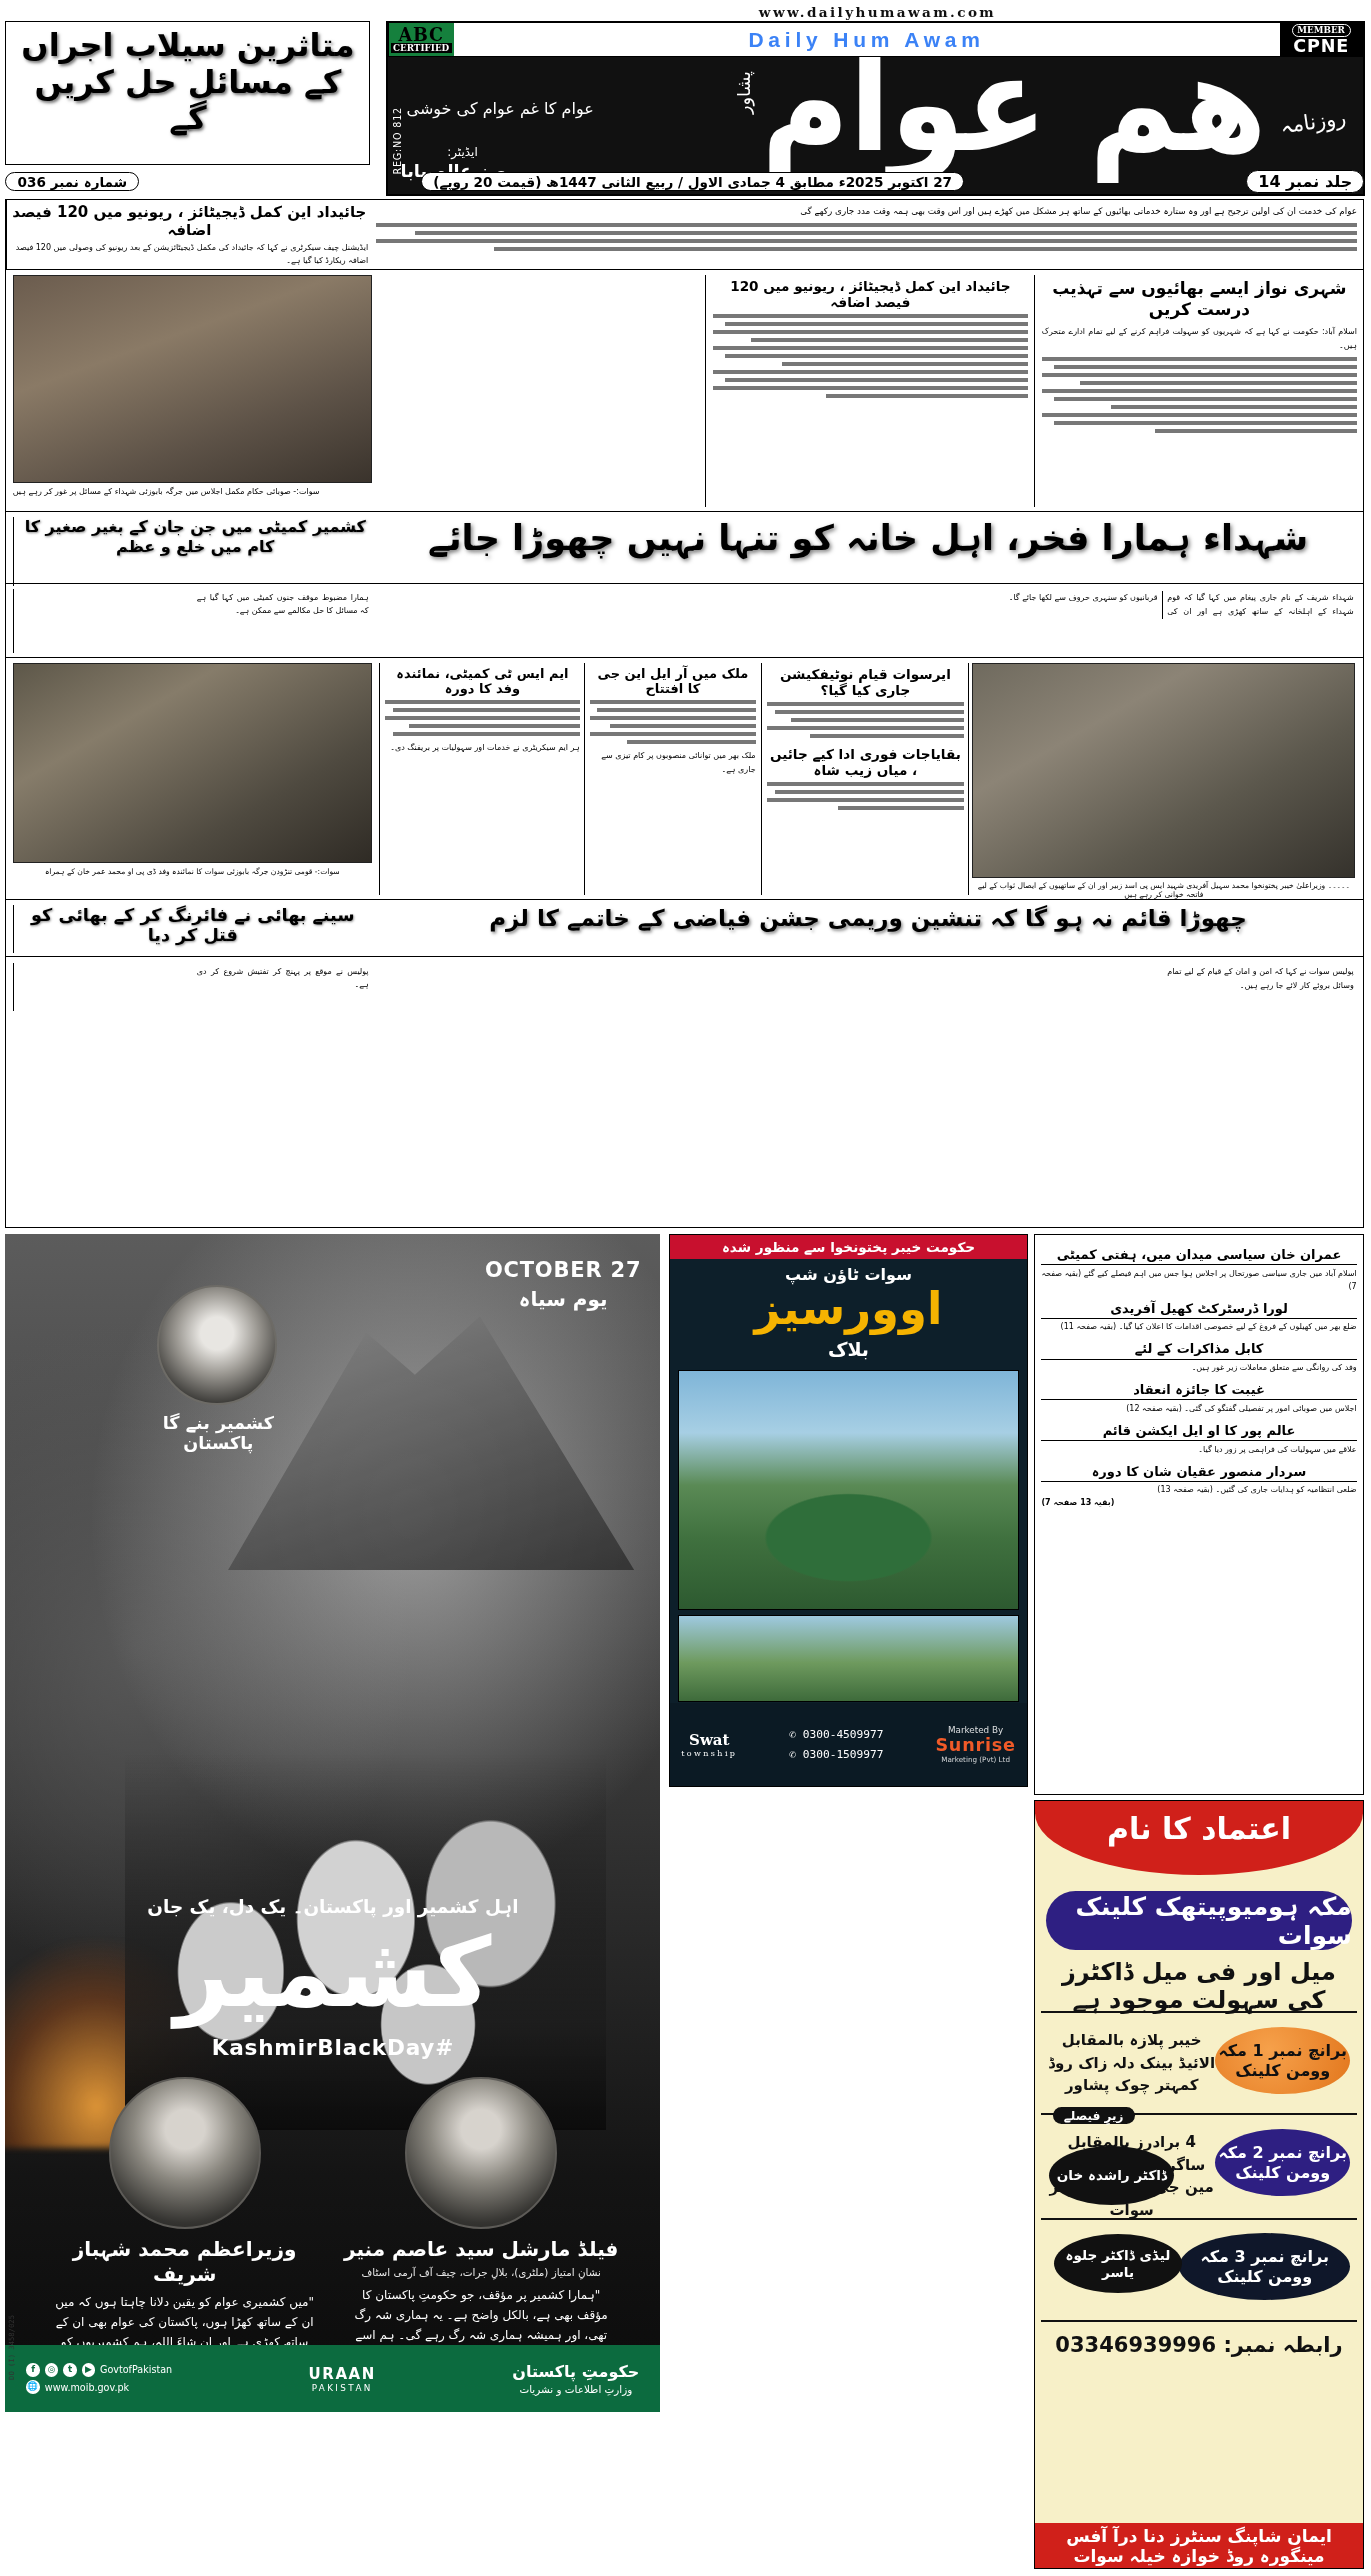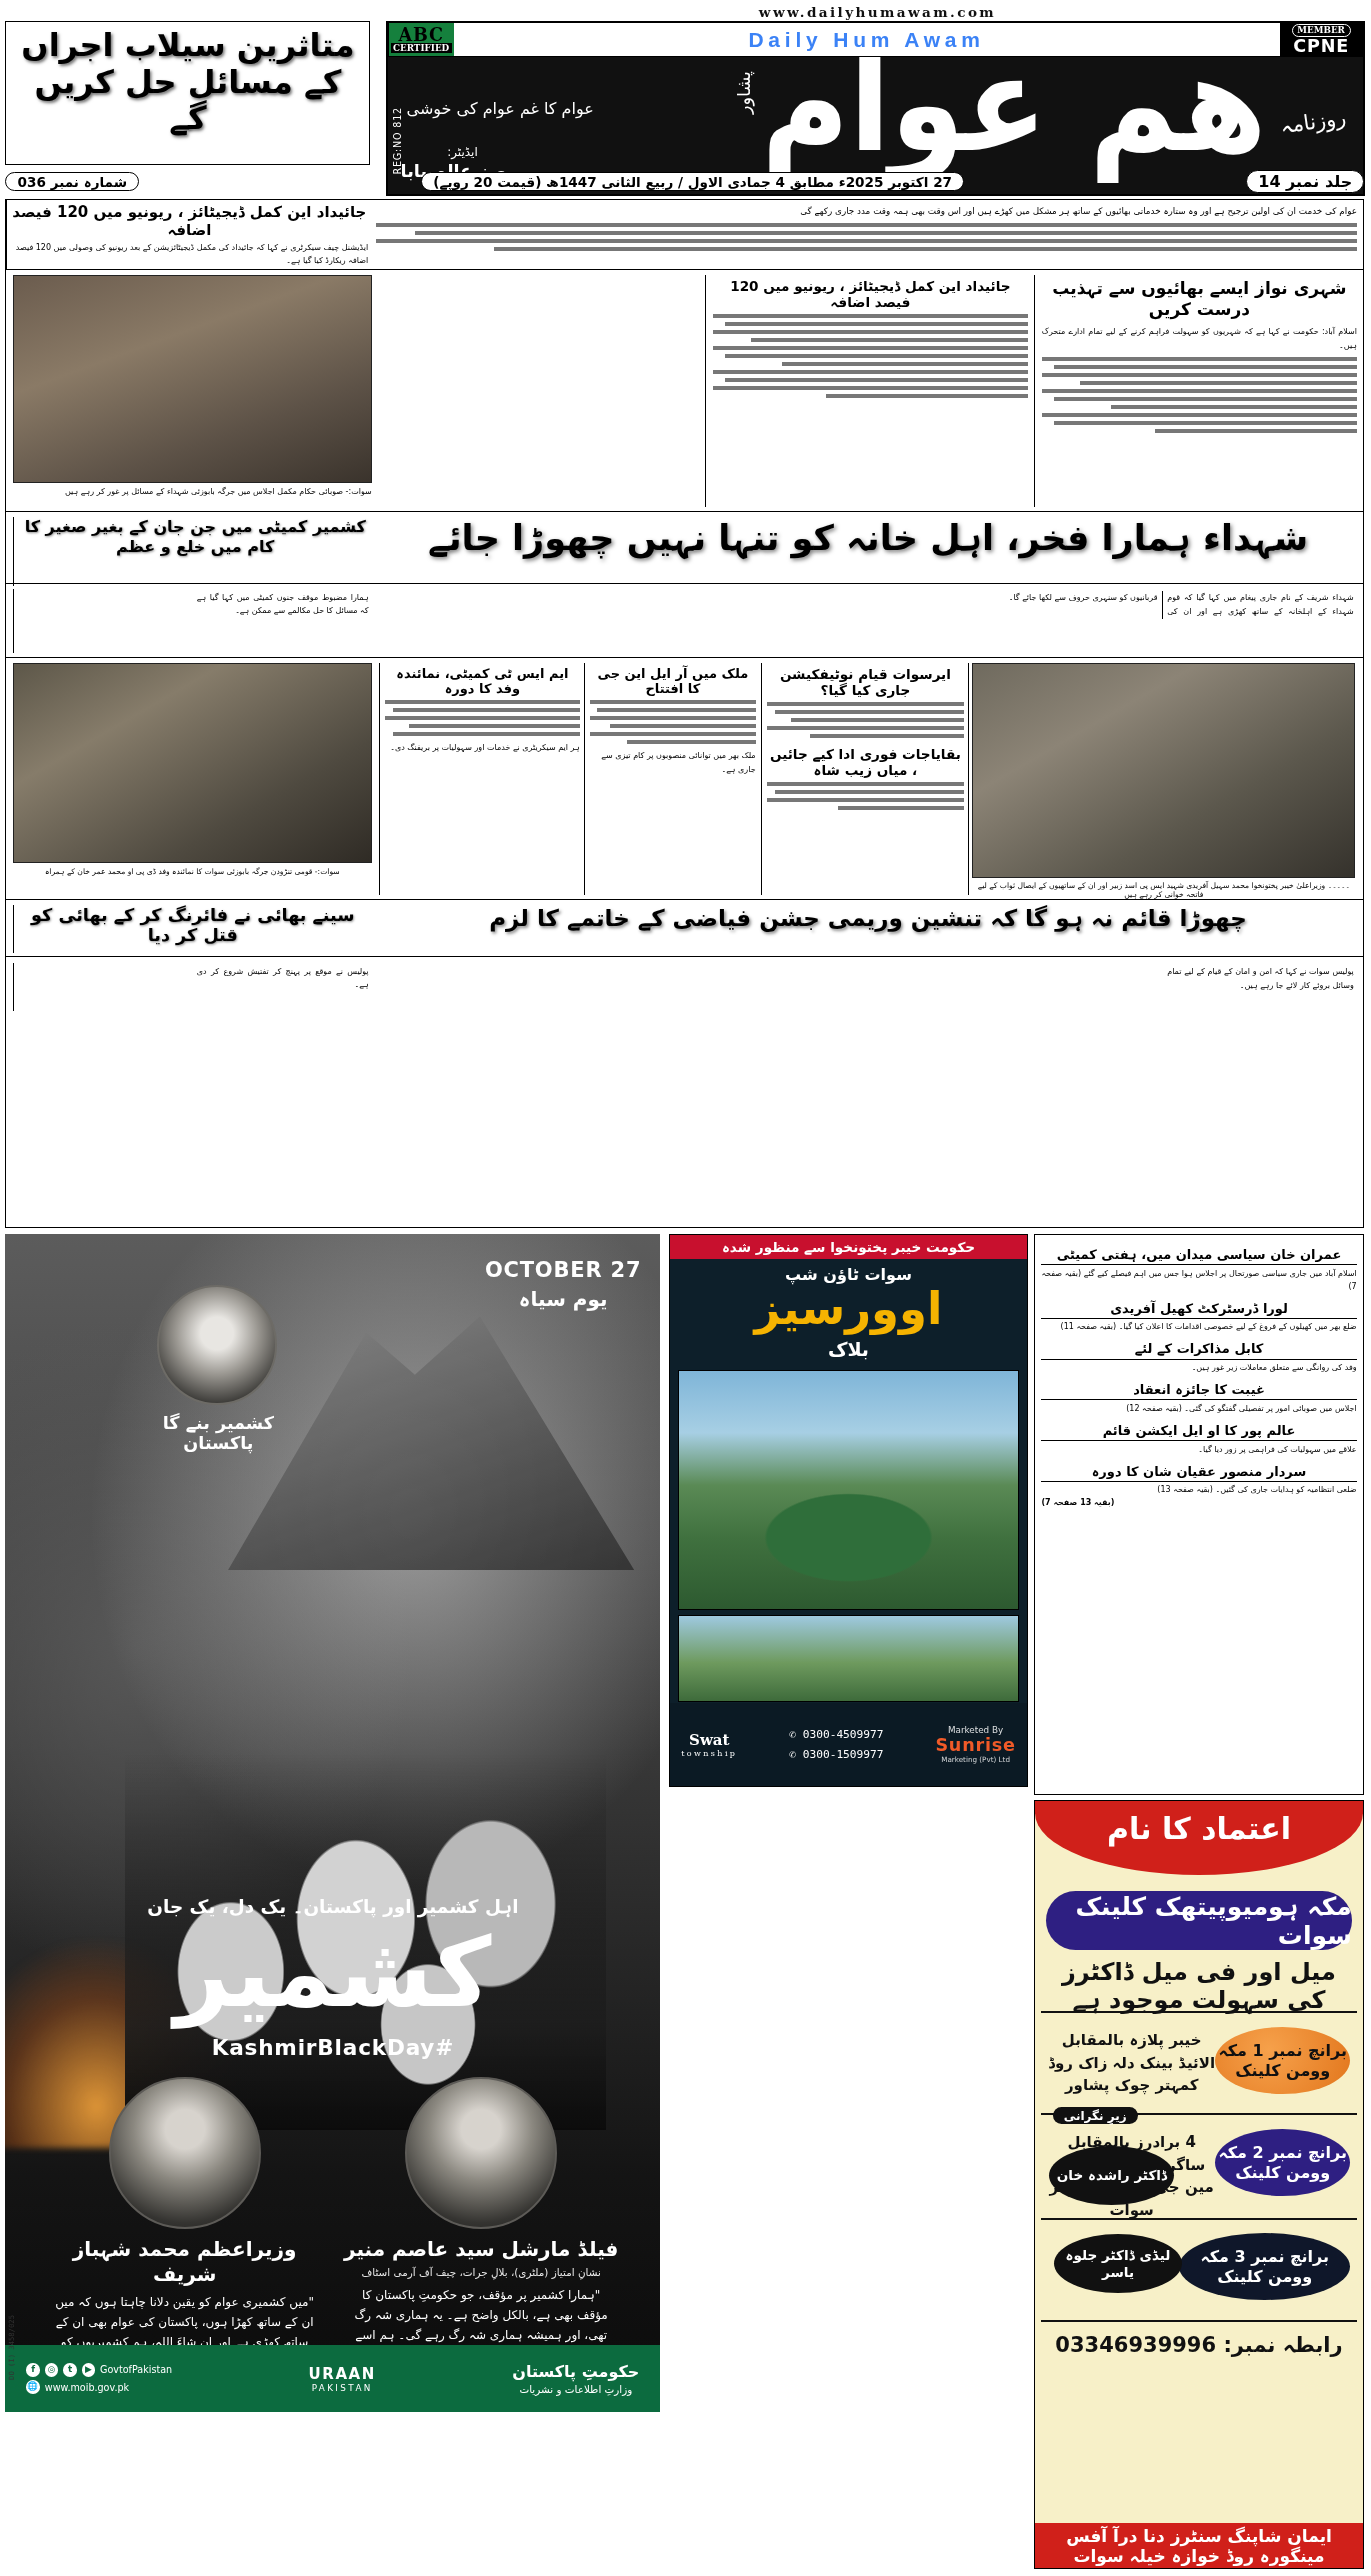--- a/index.html
+++ b/index.html
@@ -387,21 +387,21 @@
 
     <div style="position:absolute;left:0;top:0;width:365px;height:69px;border-left:0.8px solid #000;padding:3.2px;direction:rtl;">
       <div class="hl urdu" style="font-size:15px;">جائیداد این کمل ڈیجیٹائز ، ریونیو میں 120 فیصد اضافہ</div>
       <div class="urdu" style="font-size:8px;line-height:1.6;margin-top:3.2px;">ایڈیشنل چیف سیکرٹری نے کہا کہ جائیداد کی مکمل ڈیجیٹائزیشن کے بعد ریونیو کی وصولی میں 120 فیصد اضافہ ریکارڈ کیا گیا ہے۔</div>
     </div>
 
     <div class="hbar" style="top:69px;"></div>
 
     <div class="photo" style="position:absolute;left:6.4px;top:75px;width:359px;height:208px;
          background:linear-gradient(160deg,#6b5c4e 0%, #8a7a66 35%, #5d5247 70%, #3a332c 100%);"></div>
-    <div class="urdu" style="position:absolute;left:6.4px;top:287px;width:359px;font-size:8px;text-align:right;">سوات:- صوبائی حکام مکمل اجلاس میں جرگہ بابوزئی شہداء کے مسائل پر غور کر رہے ہیں</div>
+    <div class="urdu" style="position:absolute;left:6.4px;top:287px;width:359px;font-size:8px;text-align:left;">سوات:- صوبائی حکام مکمل اجلاس میں جرگہ بابوزئی شہداء کے مسائل پر غور کر رہے ہیں</div>
 
     <div style="position:absolute;right:0;top:75px;width:329px;height:232px;padding:3.2px 6.4px;direction:rtl;border-left:0.8px solid #000;">
       <div class="hl urdu" style="font-size:17px;line-height:1.25;">شہری نواز ایسے بھائیوں سے تہذیب درست کریں</div>
       <div class="urdu" style="font-size:8px;line-height:1.7;margin-top:4.8px;text-align:justify;">اسلام آباد: حکومت نے کہا ہے کہ شہریوں کو سہولت فراہم کرنے کے لیے تمام ادارے متحرک ہیں۔</div>
       <div class="body-lines">
         <div class="ln s1"></div>
           <div class="ln s2"></div>
           <div class="ln s1"></div>
           <div class="ln s3"></div>
         <div class="ln s1"></div>
@@ -647,21 +647,21 @@
 
     <div class="cl-sep" style="top:312px;"></div>
 
     <div class="branch b2" style="top:317px;">
       <div class="bubble urdu">برانچ نمبر 2
 مکہ وومن کلینک</div>
       <div class="addr urdu">4 برادرز بالمقابل ساگر کی شادی
 ہال مین جی ٹی روڈ کمہتر سوات</div>
     </div>
 
-    <div class="urdu" style="position:absolute;left:17.6px;top:306px;font-size:12px;font-weight:700;background:#111;color:#fff;border-radius:16px;padding:1.6px 11.2px;">زیرِ نگرانی</div>
+    <div class="urdu" style="position:absolute;left:17.6px;top:306px;font-size:12px;font-weight:700;background:#111;color:#fff;border-radius:16px;padding:1.6px 11.2px;">زیرِ فیصلے</div>
     <div class="doc-oval urdu" style="left:14.4px;right:auto;top:345px;width:125px;height:59px;">ڈاکٹر
 راشدہ خان</div>
 
     <div class="cl-sep" style="top:417px;"></div>
 
     <div class="branch b3" style="top:421px;">
       <div class="bubble urdu" style="width:171px;">برانچ نمبر 3 مکہ وومن کلینک</div>
     </div>
     <div class="doc-oval urdu" style="left:19px;right:auto;top:433px;width:128px;height:59px;">لیڈی ڈاکٹر
 جلوہ یاسر</div>

